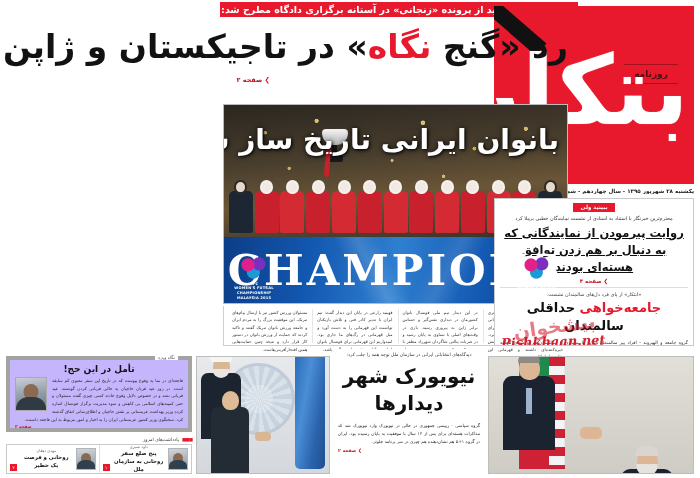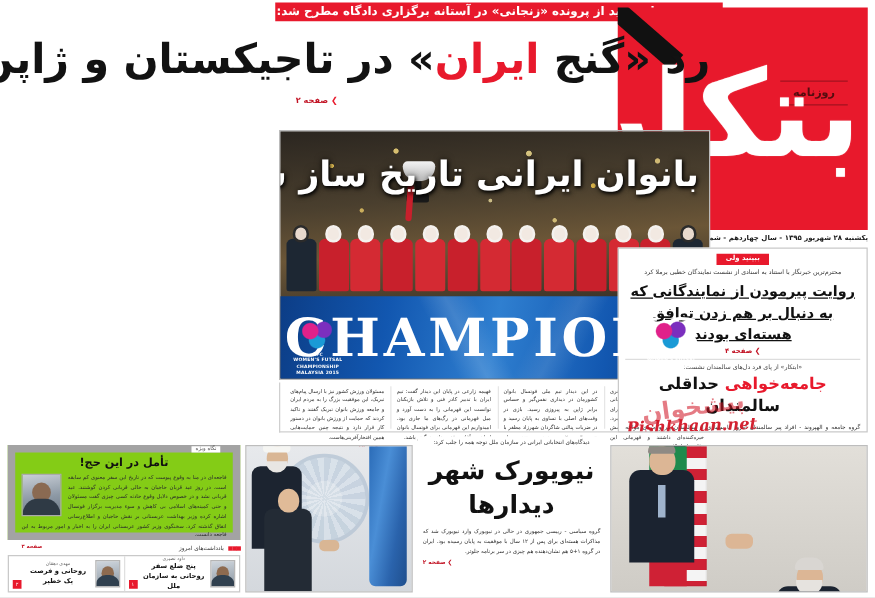--- a/index.html
+++ b/index.html
@@ -312,22 +312,22 @@
   .col .jump {
     color: #c21324; font-weight: bold; font-size: 4.6px;
     display: block; margin-top: 2px;
   }
 
   
   .opinion-box {
     position: absolute;
     top: 356px; right: 508px;
     width: 186px; height: 76px;
-    border: 6px solid #a3a3a3;
-    background: #84cc16;
+    border: 4px solid #a3a3a3;
+    background: #c4b5fd;
     direction: rtl;
     padding: 3px 5px;
   }
   .op-label {
     position: absolute; top: -5px; right: 10px;
     background: #fff; padding: 0 3px;
     font-size: 4.4px; color: #555; direction: rtl;
   }
   .op-title {
     font-size: 9px; font-weight: bold; color: #111;
@@ -567,21 +567,21 @@
   <div class="top-banner">پشت پرده‌های جدید از پرونده «زنجانی» در آستانه برگزاری دادگاه مطرح شد:</div>
 
   <div class="masthead">
     <div class="corner-slash"></div>
     <div class="logo-sub">روزنامه</div>
     <div class="logo-script">ابتکار</div>
   </div>
   <div class="dateline">یکشنبه ۲۸ شهریور ۱۳۹۵ - سال چهاردهم - شماره ۳۴۸۶ - ۱۶ صفحه - ۱۰۰۰ تومان</div>
 
   <div class="main-headline">
-    <span>رد «گنج </span><span class="hl-red">ایران</span><span>» در تاجیکستان و ژاپن</span>
+    <span>رد «گنج </span><span class="hl-red">نگاه</span><span>» در تاجیکستان و ژاپن</span>
   </div>
   <div class="hl-jump">
     <span class="arrow">❯</span>
     <span>صفحه ۲</span>
   </div>
 
   <div class="sports-photo">
     <div class="confetti"></div>
 
     <div class="trophy">

